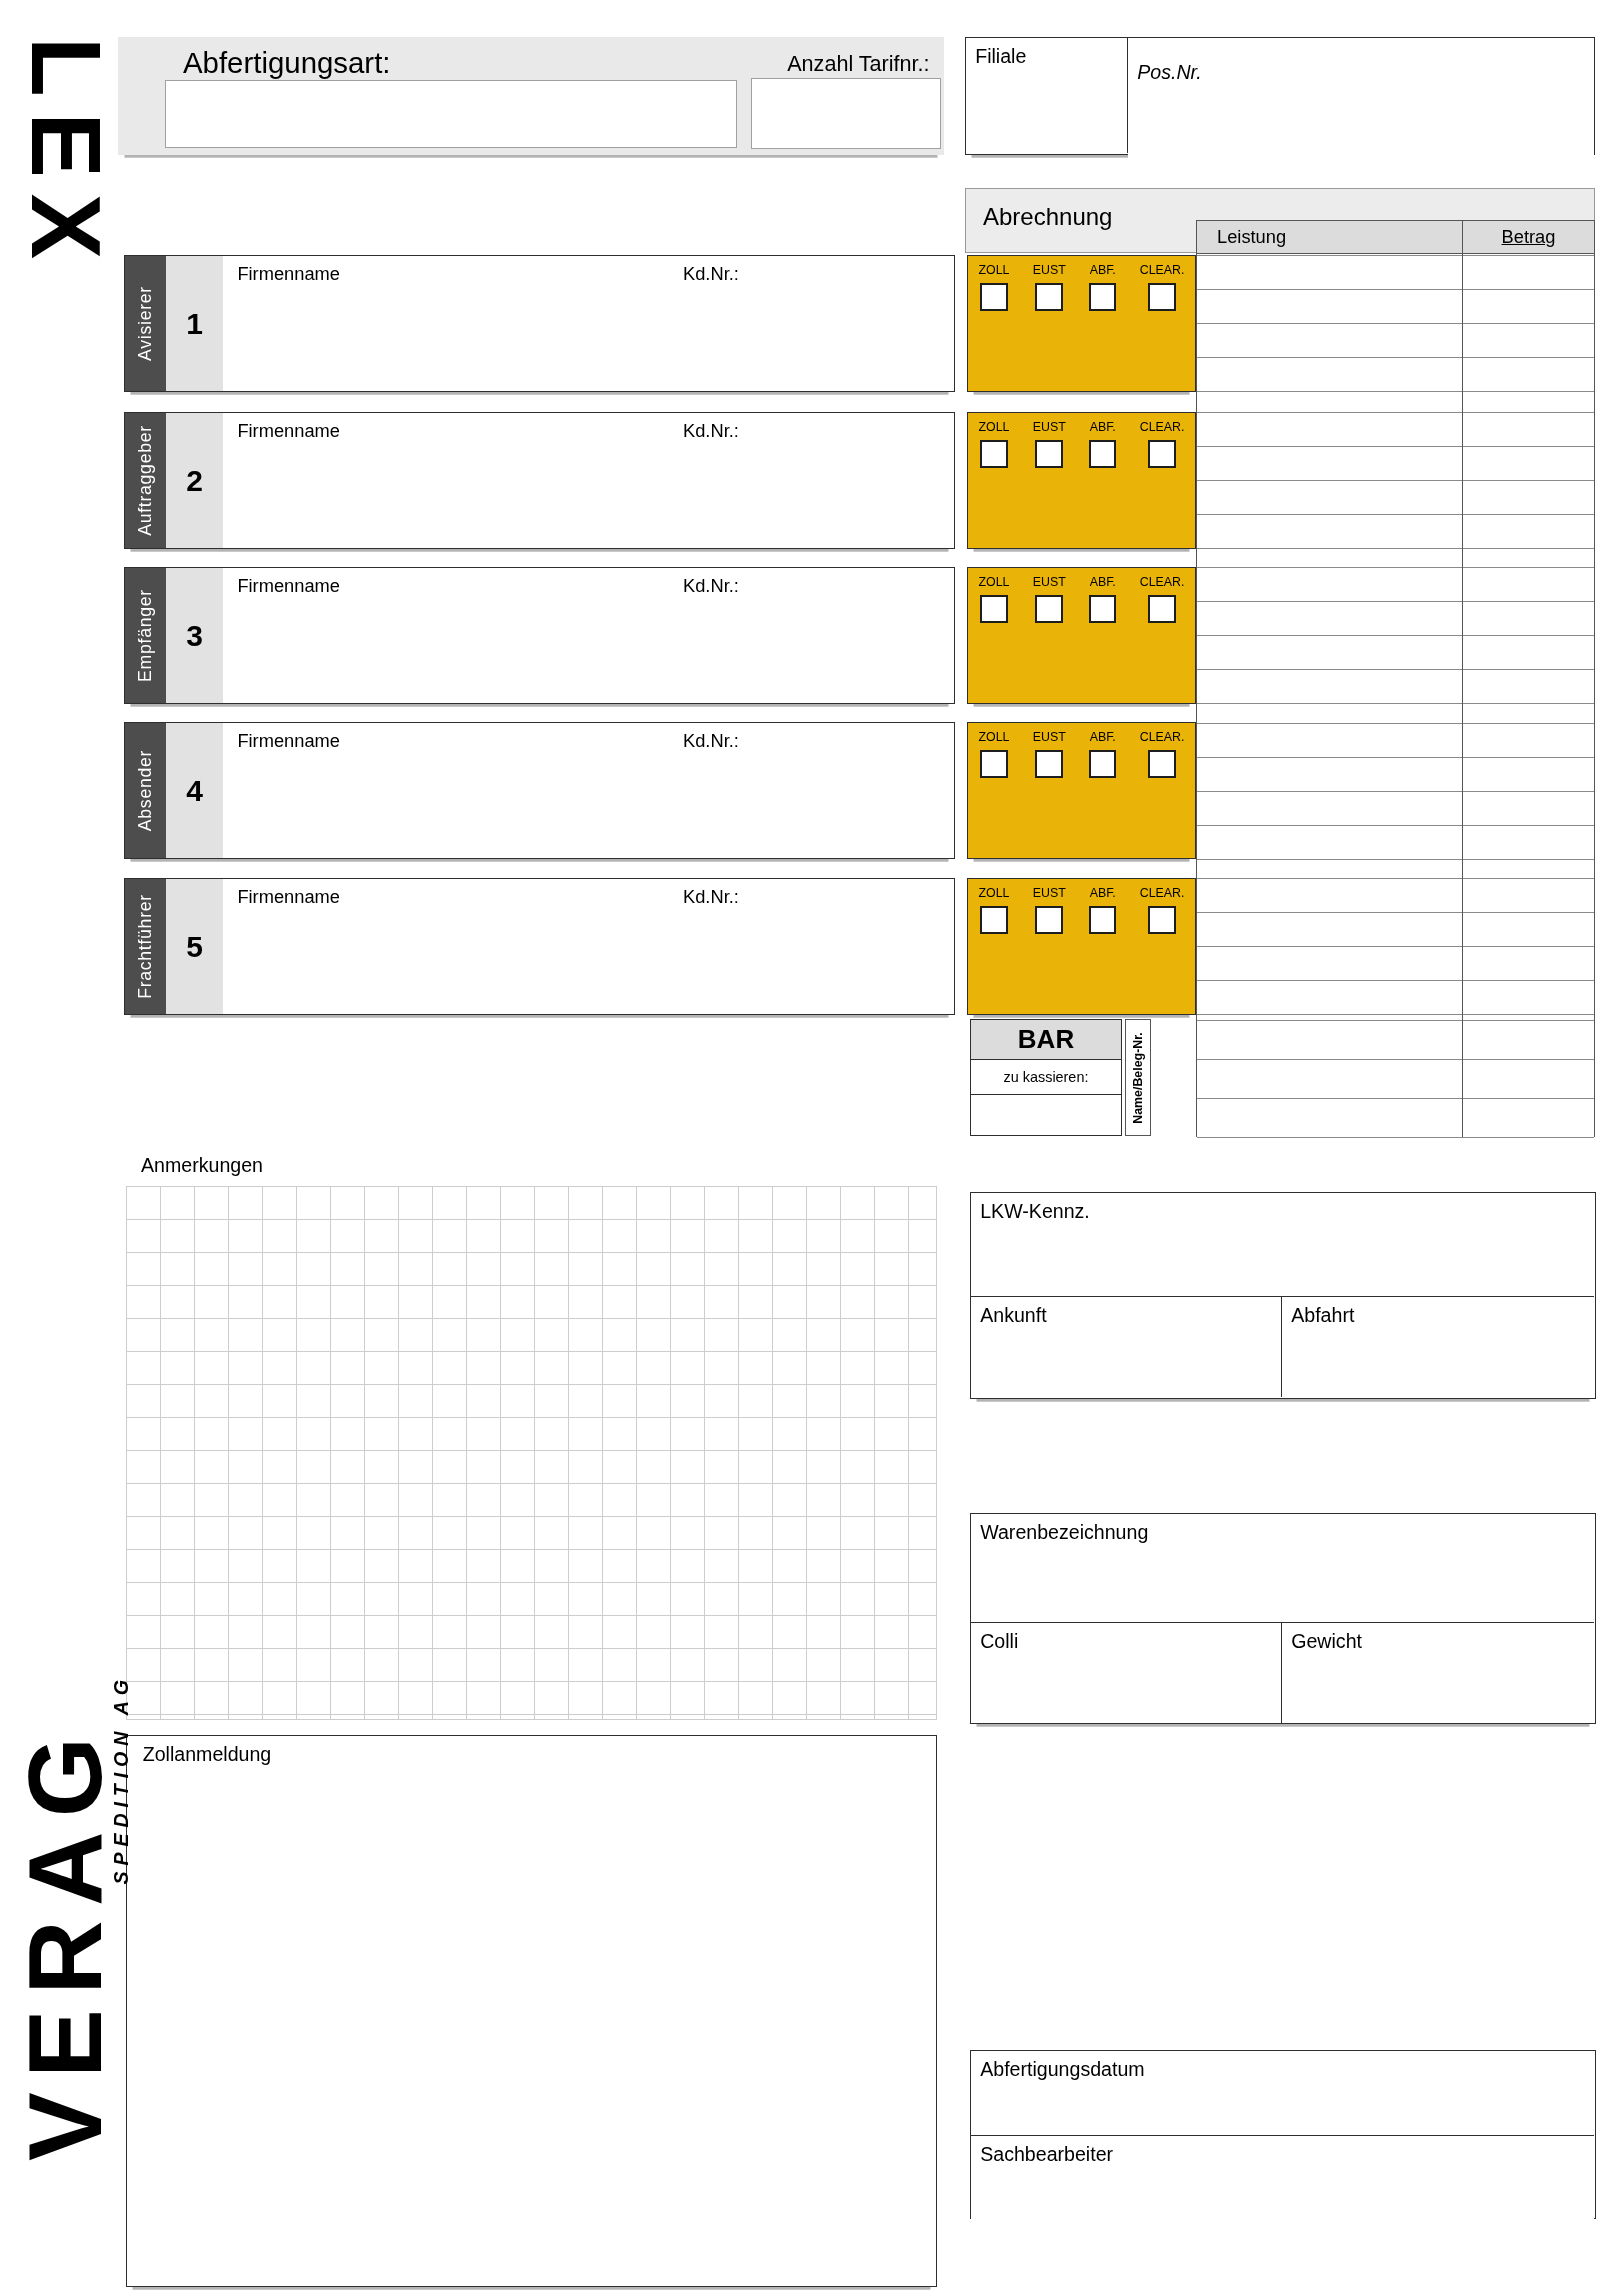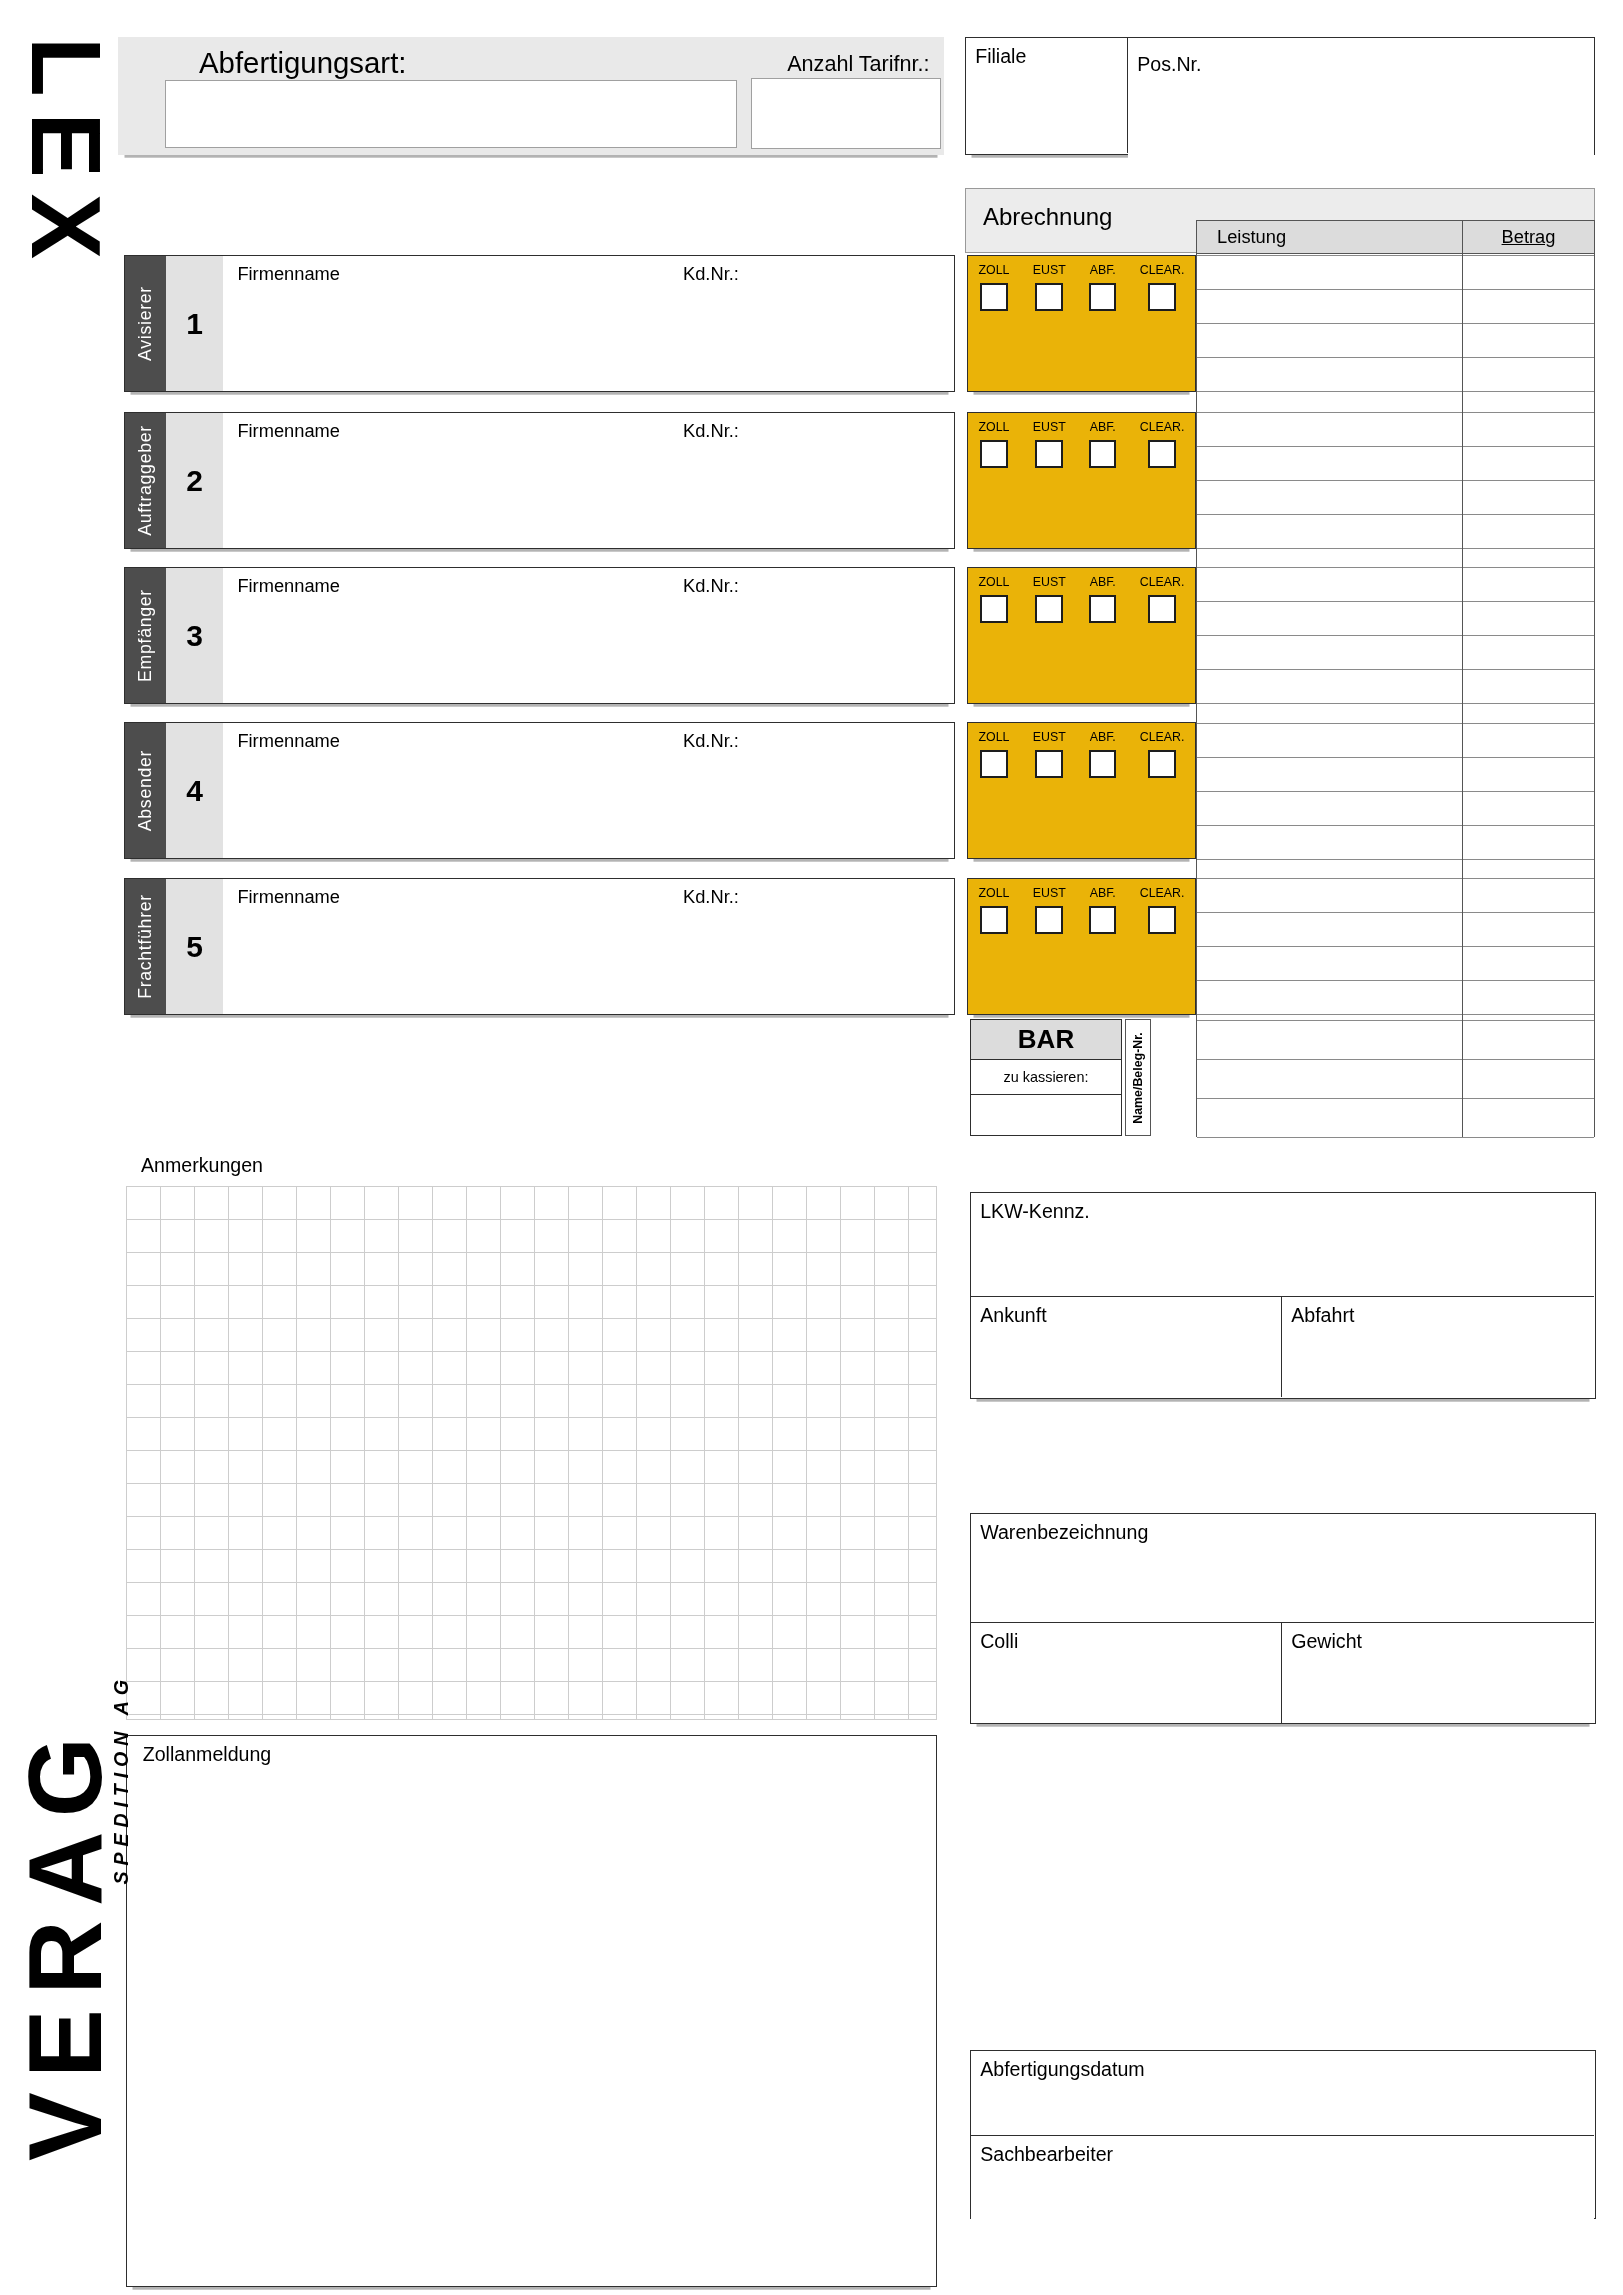--- a/index.html
+++ b/index.html
@@ -16,21 +16,21 @@
     transform-origin:0 0; transform:rotate(90deg);
     font-size:98px; font-weight:800; letter-spacing:15.7px; line-height:79px; white-space:nowrap; }
   .verag-wrap { position:absolute; left:26px; top:2161px; width:0; height:0; }
   .verag-inner { position:absolute; left:0; top:0; width:487px; height:105px;
     transform-origin:0 0; transform:rotate(-90deg); }
   .verag-big { font-size:103px; font-weight:800; letter-spacing:14.4px; line-height:80px; white-space:nowrap; }
   .verag-sub { font-size:19.6px; font-weight:bold; font-style:italic; letter-spacing:5.9px; text-align:right; margin-top:3.9px; white-space:nowrap; }
 
   
   .band { left:118px; top:37px; width:826px; height:118px; background:#e9e9e9; }
-  .band-label-big { position:absolute; left:65px; top:9.2px; font-size:29.4px;margin-left:16px; }
+  .band-label-big { position:absolute; left:65px; top:9.2px; font-size:29.4px; }
   .band-label-small { position:absolute; right:14.4px; top:14.4px; font-size:21.6px; }
   .writebox { position:absolute; background:#fff; border:1.3px solid #a0a0a0; }
 
   .panel { position:absolute; border:1.3px solid var(--bd); background:#fff; }
   .pcell { position:absolute; background:#fff; }
   .plabel { position:absolute; left:9.2px; top:6.5px; font-size:19.6px; white-space:nowrap; }
 
   
   .abrech-block { left:965px; top:188px; width:630px; height:65px; background:#ececec; border:0.7px solid #999; }
   .abrech-title { position:absolute; left:17px; top:14.4px; font-size:24px; }
@@ -98,21 +98,21 @@
     <div class="band-label-big">Abfertigungsart:</div>
     <div class="writebox" style="left:47px; top:43px; width:572px; height:68px;"></div>
     <div class="band-label-small">Anzahl Tarifnr.:</div>
     <div class="writebox" style="left:633px; top:41px; width:190px; height:71px;"></div>
   </div>
 
   <div class="panel shadow" style="left:965px; top:37px; width:630px; height:118px;">
     <div class="pcell" style="left:0; top:0; width:162px; height:115px; border-right:1.3px solid var(--bd);">
       <span class="plabel">Filiale</span>
     </div>
-    <div class="pcell" style="left:162px; top:8px; width:466px; height:115px;">
+    <div class="pcell" style="left:162px; top:16px; width:466px; height:115px;font-style:italic;">
       <span class="plabel">Pos.Nr.</span>
     </div>
   </div>
 
   <div class="abs abrech-block">
     <div class="abrech-title">Abrechnung</div>
   </div>
   <div class="abs thead">
     <div class="thead-cell thead-leistung">Leistung</div>
     <div class="thead-cell thead-betrag">Betrag</div>

